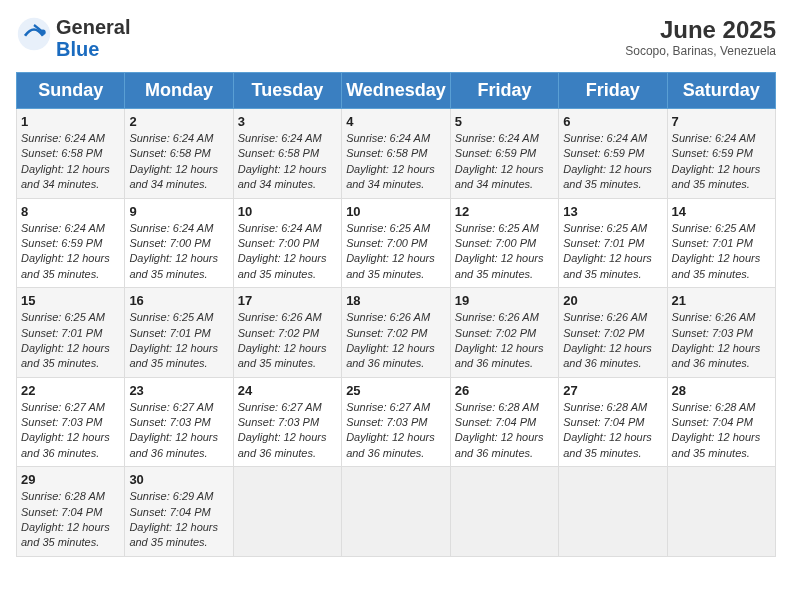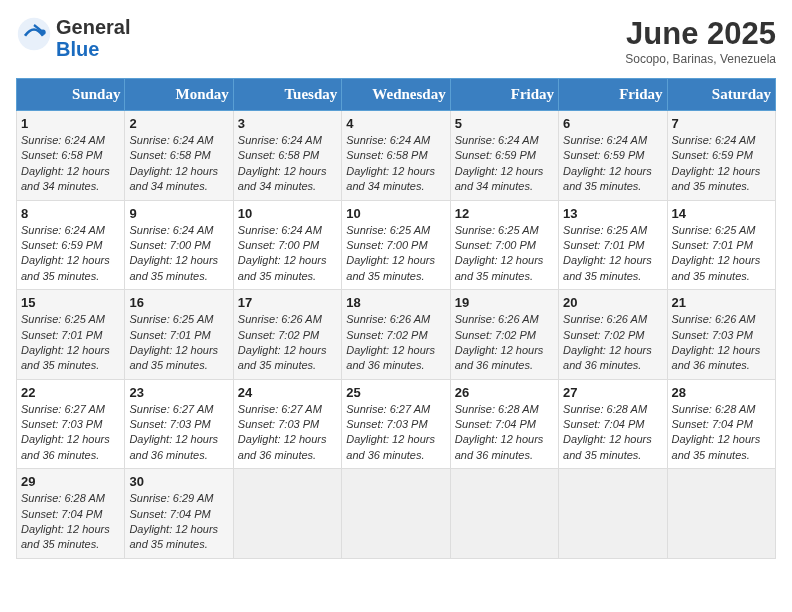--- a/index.html
+++ b/index.html
@@ -27,44 +27,43 @@
     }
     .logo-general { color: #333; }
     .logo-blue { color: #1a6bbf; }
     .logo-icon {
       width: 36px;
       height: 36px;
       margin-right: 4px;
     }
     .title-block { text-align: right; }
     .month-year {
-      font-size: 31px;
+      font-size: 24px;
       font-weight: bold;
       color: #333;
     }
     .location {
       font-size: 12px;
       color: #555;
     }
     table {
       width: 100%;
       border-collapse: collapse;
       font-size: 11px;
     }
     thead tr {
       background: #3a7fc1;
       color: #fff;
     }
     thead th {
       padding: 7px 4px;
-      font-size: 15px;
-      font-weight: bold;
-      text-align: right;
+      font-size: 18px;
+      font-weight: bold;
+      text-align: center;
       border: 1px solid #5a9fd4;
-      font-family: Liberation Serif, serif;
     }
     tbody tr {
       background: #fff;
     }
     tbody tr:nth-child(odd) {
       background: #f5f5f5;
     }
     tbody td {
       vertical-align: top;
       padding: 5px 4px;

